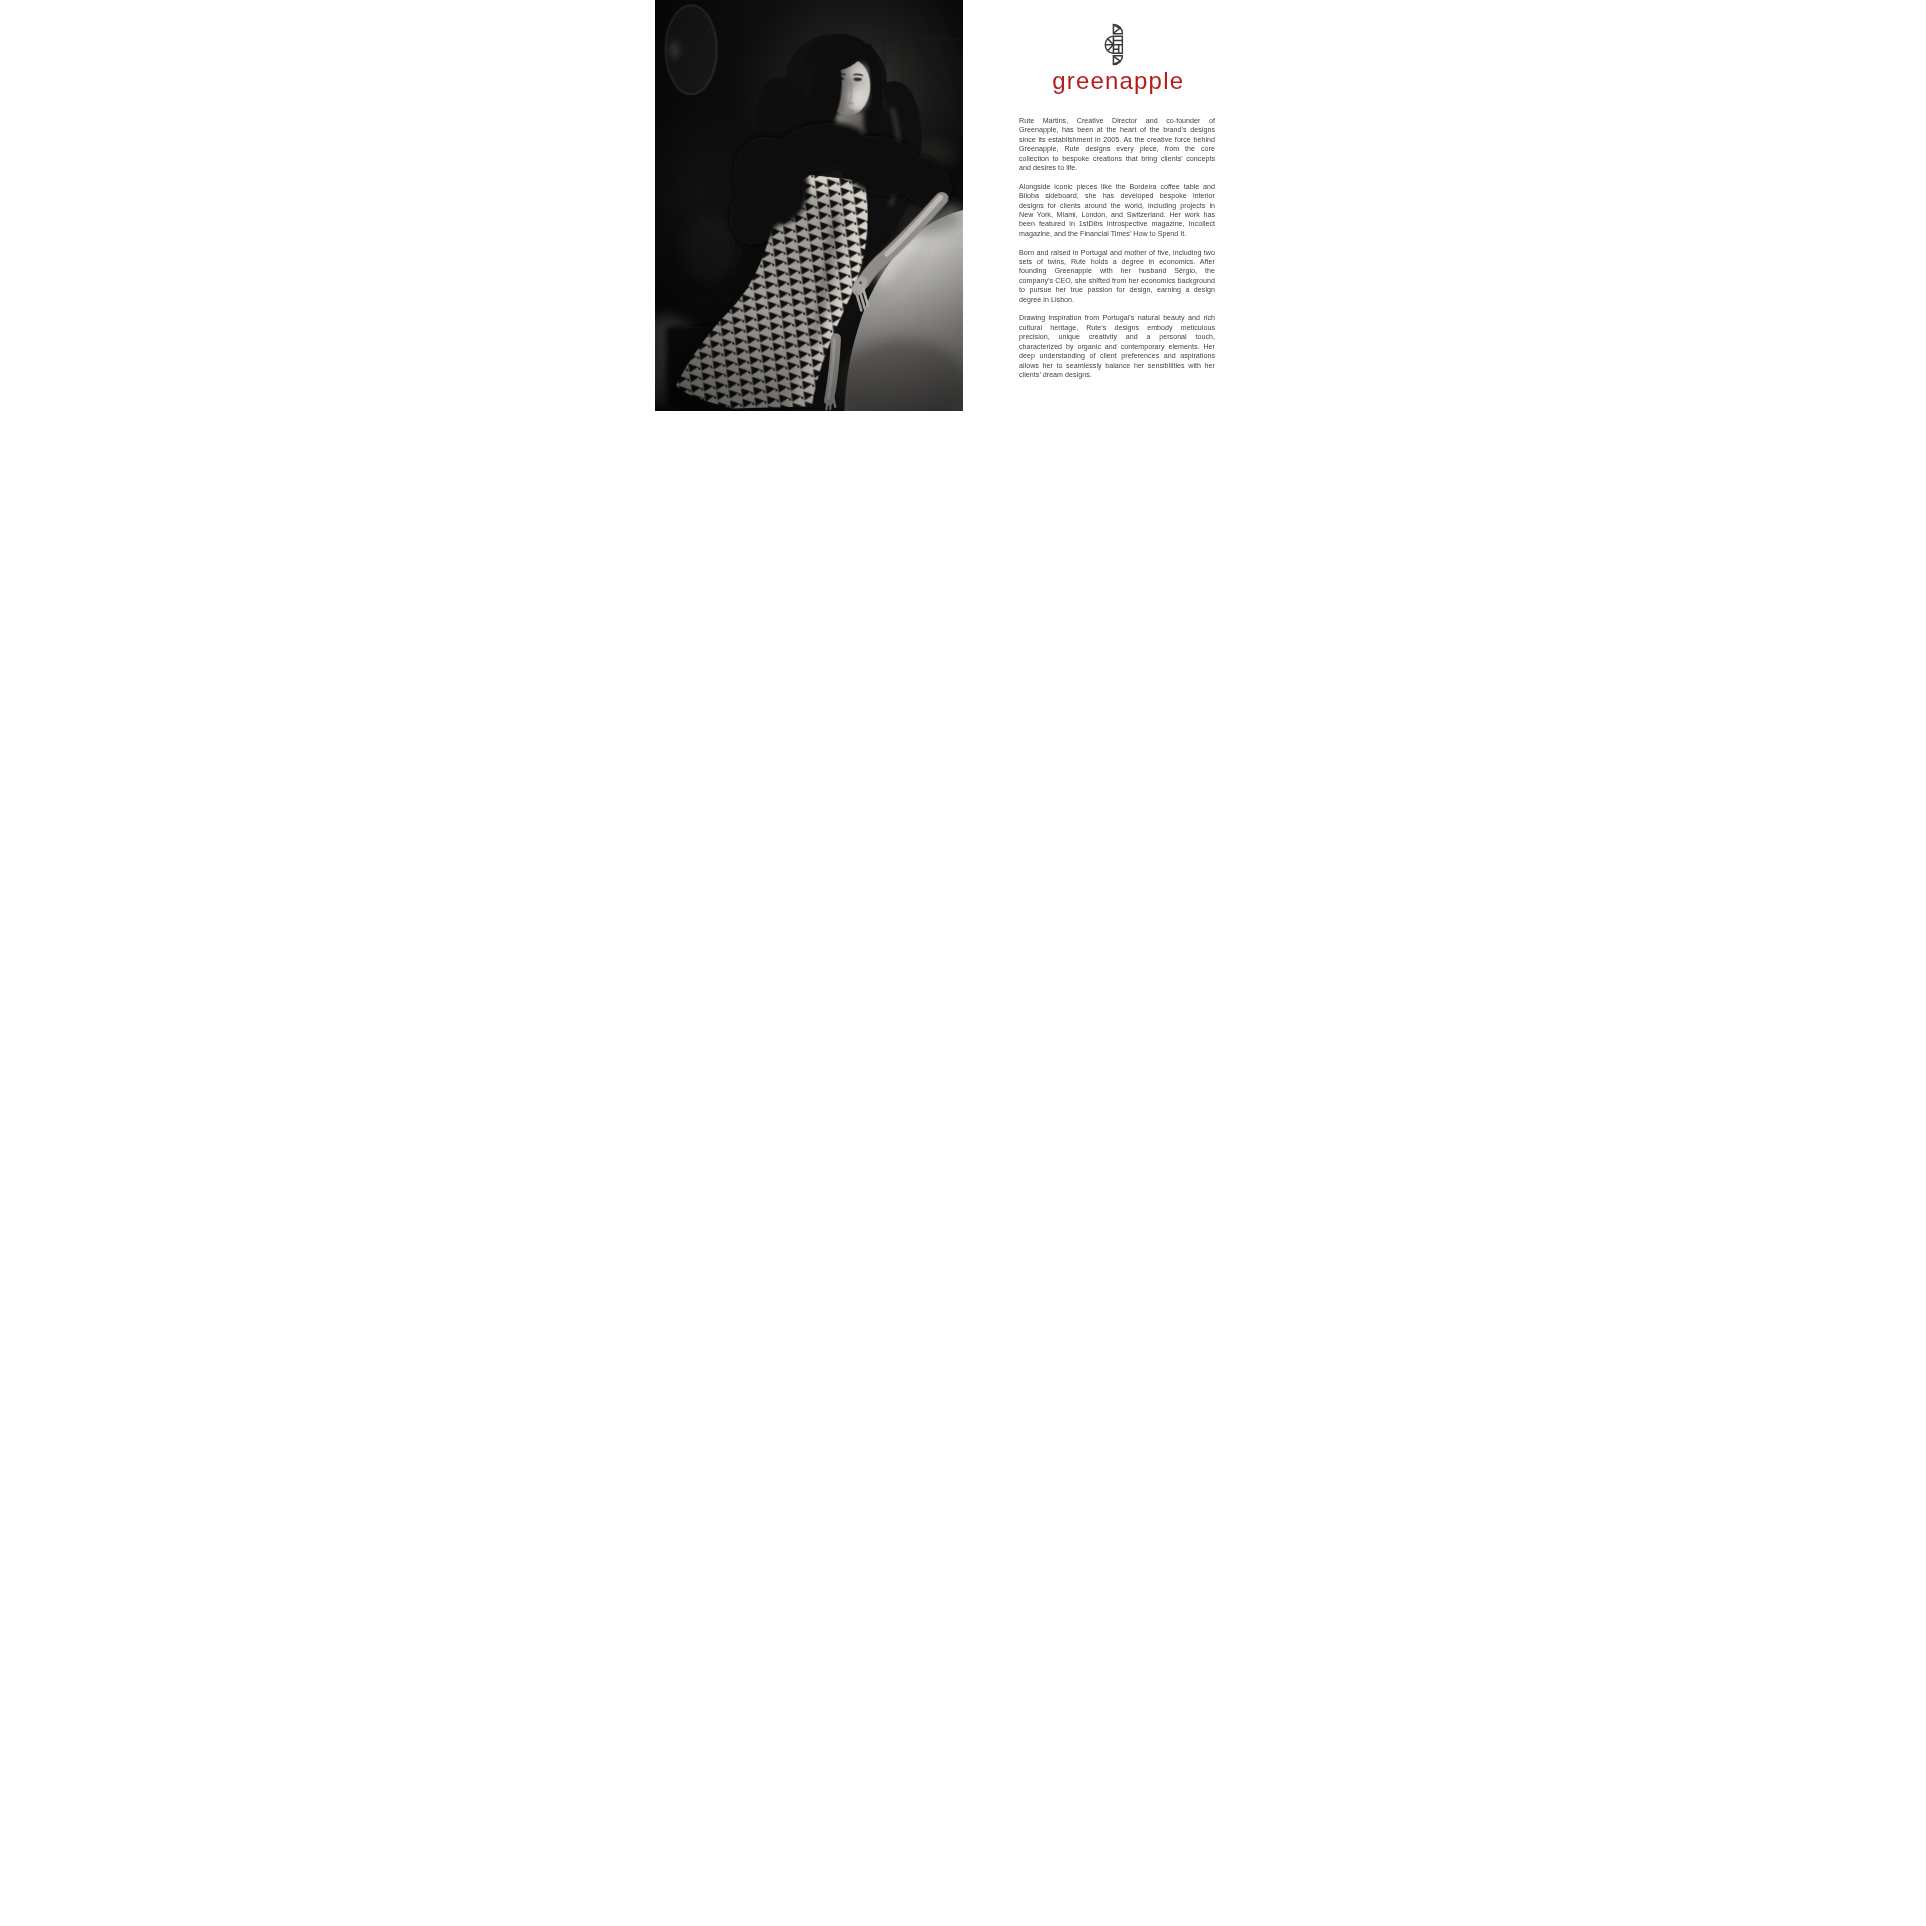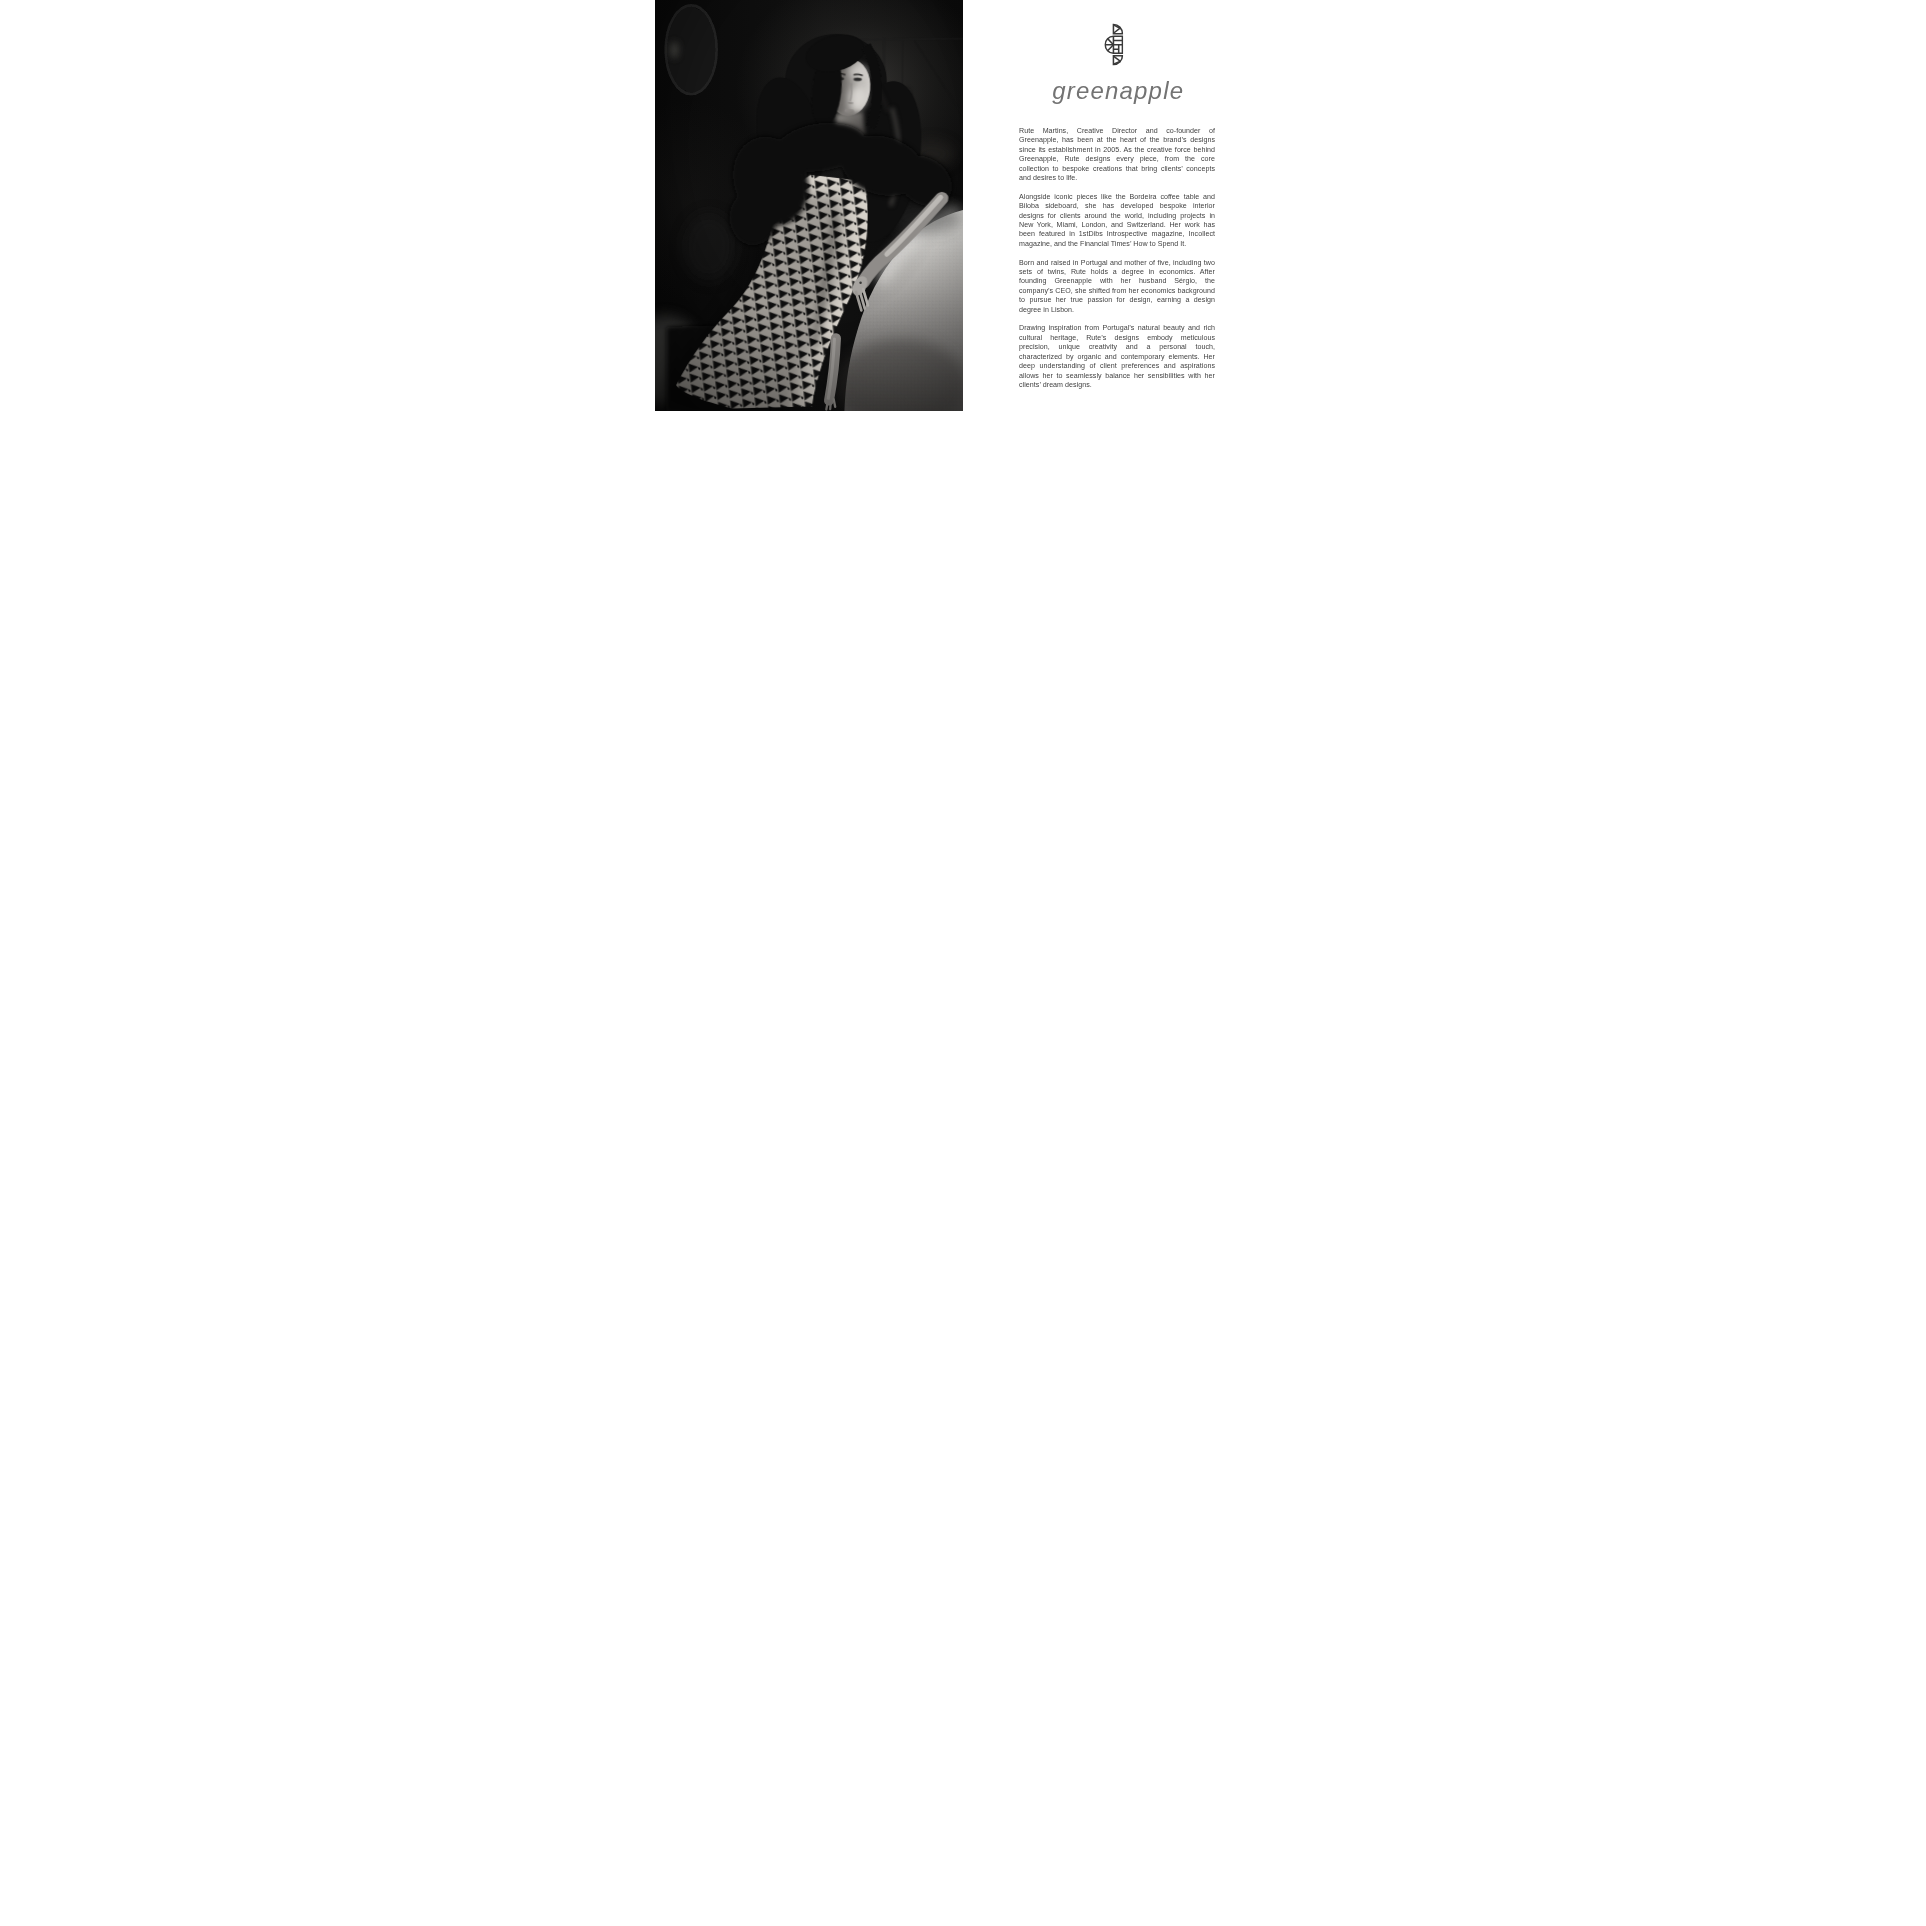--- a/index.html
+++ b/index.html
@@ -18,27 +18,26 @@
   .photo svg{display:block;width:308px;height:411px;}
   .panel{
     position:absolute;left:308px;top:0;width:308px;height:411px;
     background:#ffffff;
     display:flex;flex-direction:column;align-items:center;
     padding-top:23px;box-sizing:border-box;
   }
   .logo{display:flex;flex-direction:column;align-items:center;transform:translateX(-2.7px);}
   .mark{width:19px;height:43px;}
   .wordmark{
-    margin-top:13px;
+    margin-top:3px;
     font-size:24px;line-height:24px;
     letter-spacing:1.2px;
-    color:#737373;
+    color:#b91c1c;
     white-space:nowrap;
     transform:translateX(3.9px);
-    font-style:italic;
   }
   .bio{
     margin-top:24px;
     width:196px;
     font-size:7.1px;line-height:9.4px;
     letter-spacing:0.04px;
     color:#3f3f3f;
     text-align:justify;
   }
   .bio p{margin:0 0 9.4px 0;}

